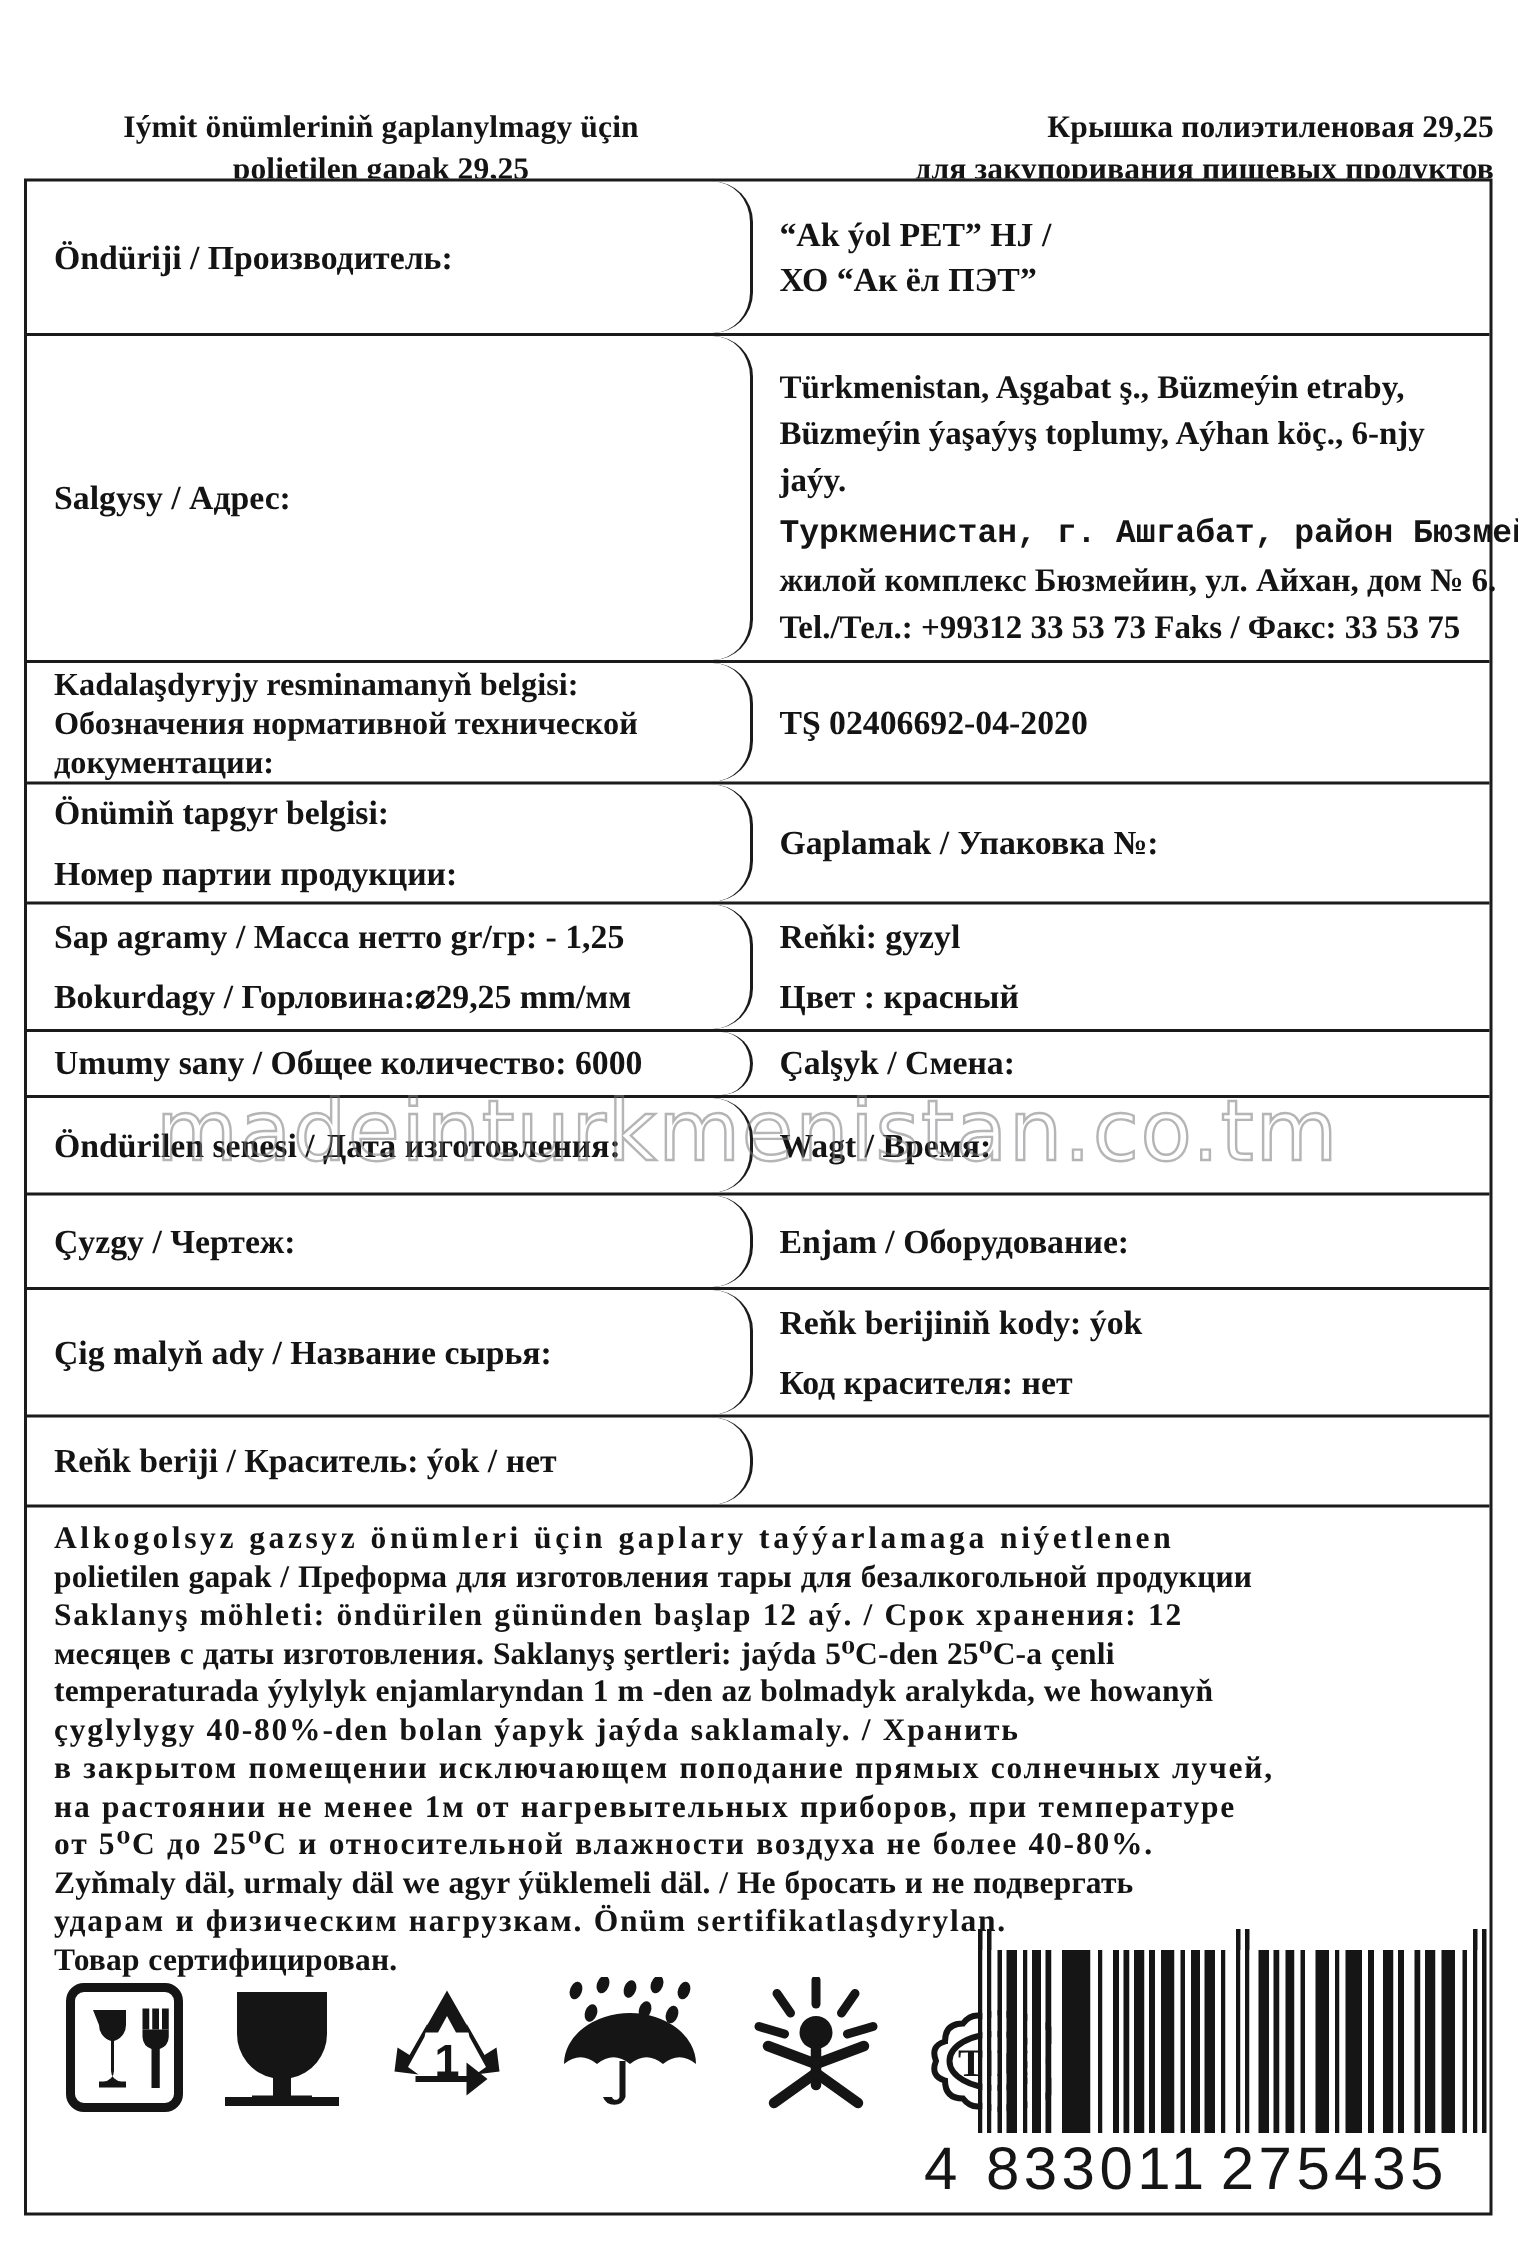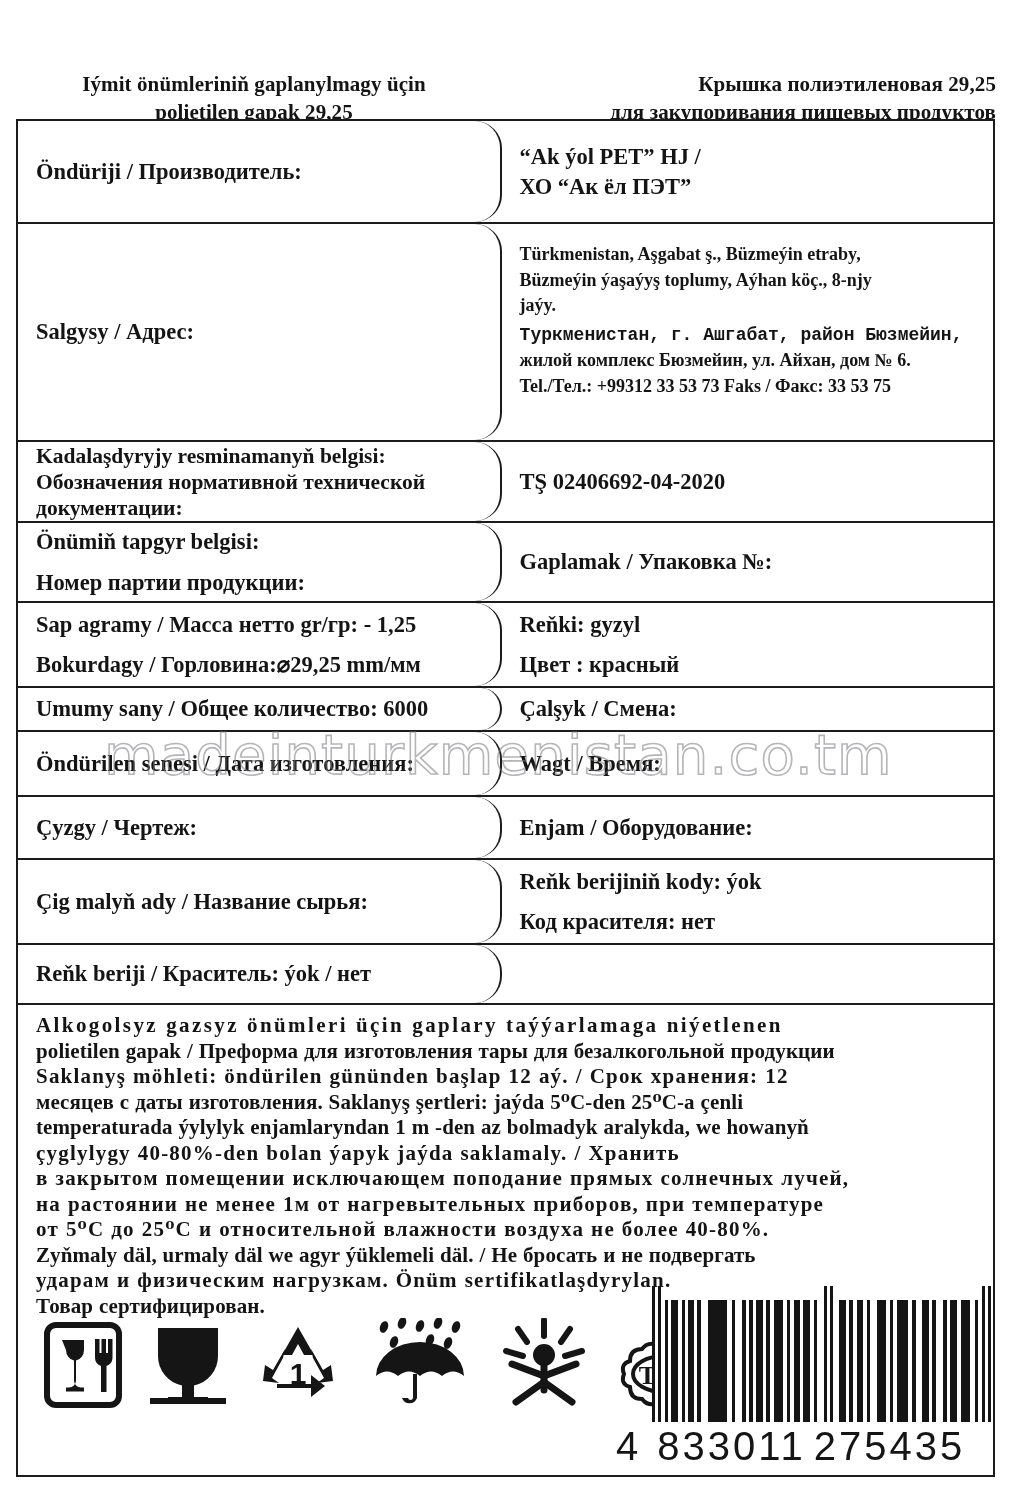--- a/index.html
+++ b/index.html
@@ -71,21 +71,21 @@
   }
   .cell.right {
     width: 50.4%;
   }
   .cell .ln { display: block; white-space: nowrap; }
   .cell .ln.gap { margin-top: 11px; }
 
   .r-manufacturer { height: 103px; }
   .r-address      { height: 218px; }
   .r-address .cell.right { justify-content: flex-start; padding-top: 18px; }
-  .r-address .cell.right .ln { font-size: 18px; line-height: 1.42; }
+  .r-address .cell.right .ln { font-size: 22px; line-height: 1.42; }
   .r-address .para2 { margin-top: 4px; font-family: Liberation Mono, monospace; }
   .r-docs         { height: 81px; }
   .r-docs .cell.left .ln { font-size: 21.5px; line-height: 1.21; }
   .r-batch        { height: 80px; }
   .r-mass         { height: 85px; }
   .r-qty          { height: 44px; }
   .r-date         { height: 65px; }
   .r-drawing      { height: 63px; }
   .r-raw          { height: 85px; }
   .r-colorant     { height: 60px; }
@@ -198,21 +198,21 @@
       <span class="ln">ХО “Ак ёл ПЭТ”</span>
     </div>
   </div>
 
   <div class="row r-address">
     <div class="cell left">
       <span class="ln">Salgysy / Адрес:</span>
     </div>
     <div class="cell right">
       <span class="ln">Türkmenistan, Aşgabat ş., Büzmeýin etraby,</span>
-      <span class="ln">Büzmeýin ýaşaýyş toplumy, Aýhan köç., 8-njy</span>
+      <span class="ln">Büzmeýin ýaşaýyş toplumy, Aýhan köç., 6-njy</span>
       <span class="ln">jaýy.</span>
       <span class="ln para2">Туркменистан, г. Ашгабат, район Бюзмейин,</span>
       <span class="ln">жилой комплекс Бюзмейин, ул. Айхан, дом № 6.</span>
       <span class="ln">Tel./Тел.: +99312 33 53 73 Faks / Факс: 33 53 75</span>
     </div>
   </div>
 
   <div class="row r-docs">
     <div class="cell left">
       <span class="ln">Kadalaşdyryjy resminamanyň belgisi:</span>

